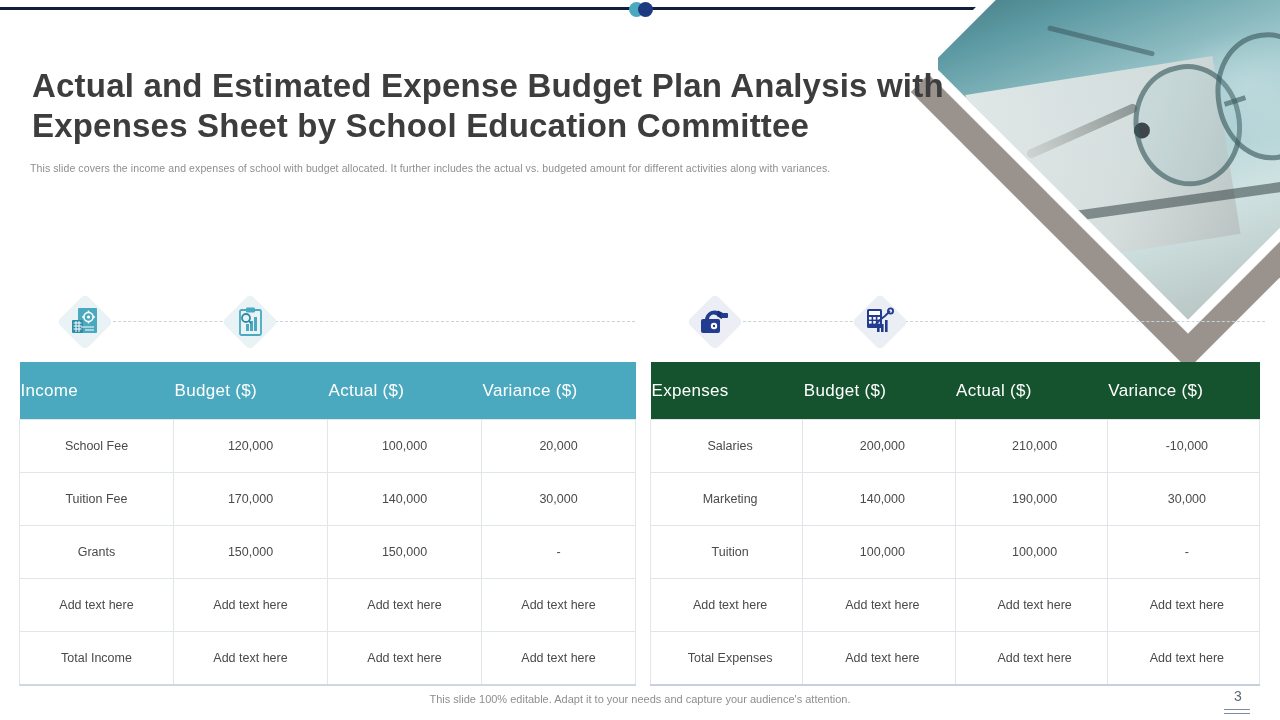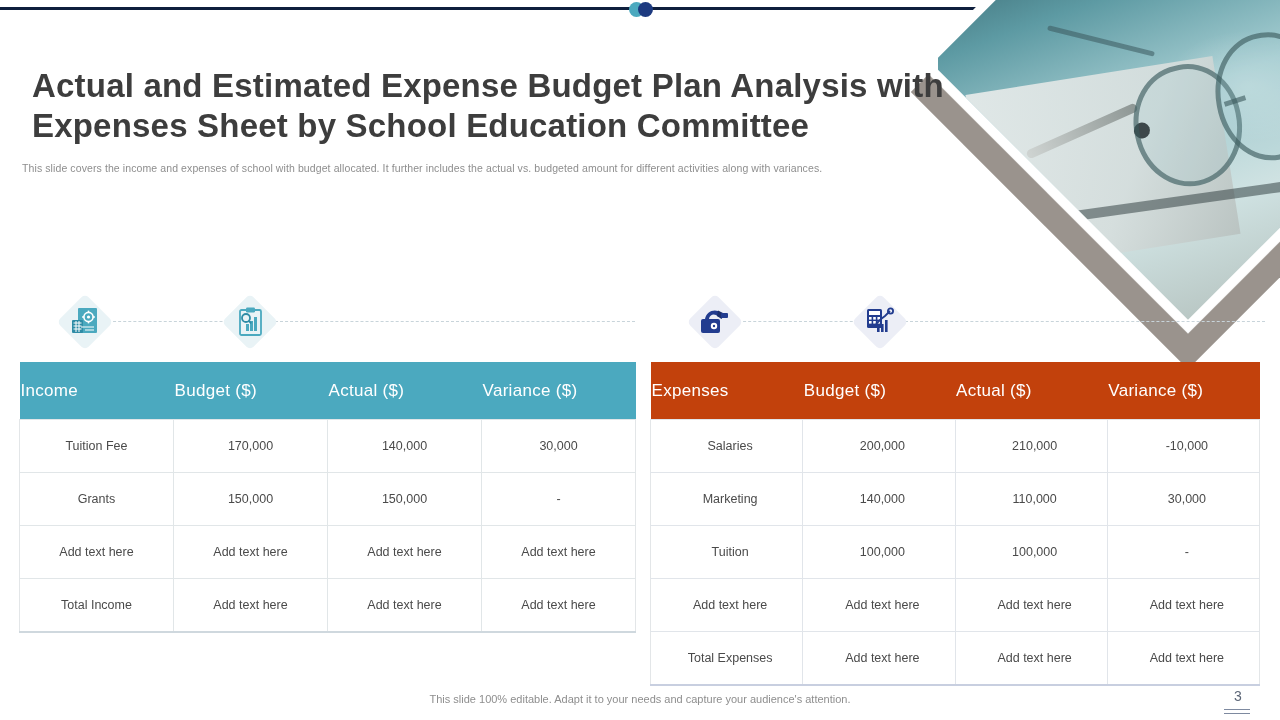--- a/index.html
+++ b/index.html
@@ -30,21 +30,21 @@
     border-radius:50%;background:#1d3a80;
   }
 
   
   .title{
     position:absolute;left:32px;top:66px;width:930px;
     font-size:33px;line-height:40px;font-weight:700;
     color:#3d3d3d;letter-spacing:.2px;
   }
   .subtitle{
-    position:absolute;left:22px;top:161px;width:930px;
+    position:absolute;left:30px;top:161px;width:930px;
     font-size:10.5px;line-height:14px;color:#8e8e8e;
     letter-spacing:.1px;
   }
 
   
   .photo-wrap{
     position:absolute;right:-118px;top:-118px;
     width:420px;height:420px;
     transform:rotate(45deg);
     overflow:hidden;
@@ -136,21 +136,21 @@
   }
   .tbl.left{left:19px;width:616px;}
   .tbl.right{left:650px;width:610px;}
   .tbl th{
     height:55px;
     font-size:17px;font-weight:400;color:#ffffff;
     text-align:left;letter-spacing:.3px;
     border:none;
   }
   .tbl.left th{background:#4ba9bf;}
-  .tbl.right th{background:#c2410c;}
+  .tbl.right th{background:#14532d;}
   .tbl td{
     height:50px;
     font-size:12.5px;color:#4a4a4a;text-align:center;
     background:#ffffff;
     border:1px solid #e3e6e8;
     font-weight:400;
   }
   .tbl.left td{border-color:#e1e6e8;}
   .tbl.right td{border-color:#e1e5ea;padding-left:8px;}
   .tbl tr:last-child td{border-bottom:2px solid #cfd8de;}
@@ -310,20 +310,26 @@
     <thead>
       <tr>
         <th>Income</th>
         <th>Budget ($)</th>
         <th>Actual ($)</th>
         <th>Variance ($)</th>
       </tr>
     </thead>
     <tbody>
       <tr>
+        <td>School Fee</td>
+        <td>120,000</td>
+        <td>100,000</td>
+        <td>20,000</td>
+      </tr>
+      <tr>
         <td>Tuition Fee</td>
         <td>170,000</td>
         <td>140,000</td>
         <td>30,000</td>
       </tr>
       <tr>
         <td>Grants</td>
         <td>150,000</td>
         <td>150,000</td>
         <td>-</td>
@@ -361,21 +367,21 @@
     <tbody>
       <tr>
         <td>Salaries</td>
         <td>200,000</td>
         <td>210,000</td>
         <td>-10,000</td>
       </tr>
       <tr>
         <td>Marketing</td>
         <td>140,000</td>
-        <td>110,000</td>
+        <td>190,000</td>
         <td>30,000</td>
       </tr>
       <tr>
         <td>Tuition</td>
         <td>100,000</td>
         <td>100,000</td>
         <td>-</td>
       </tr>
       <tr>
         <td>Add text here</td>

